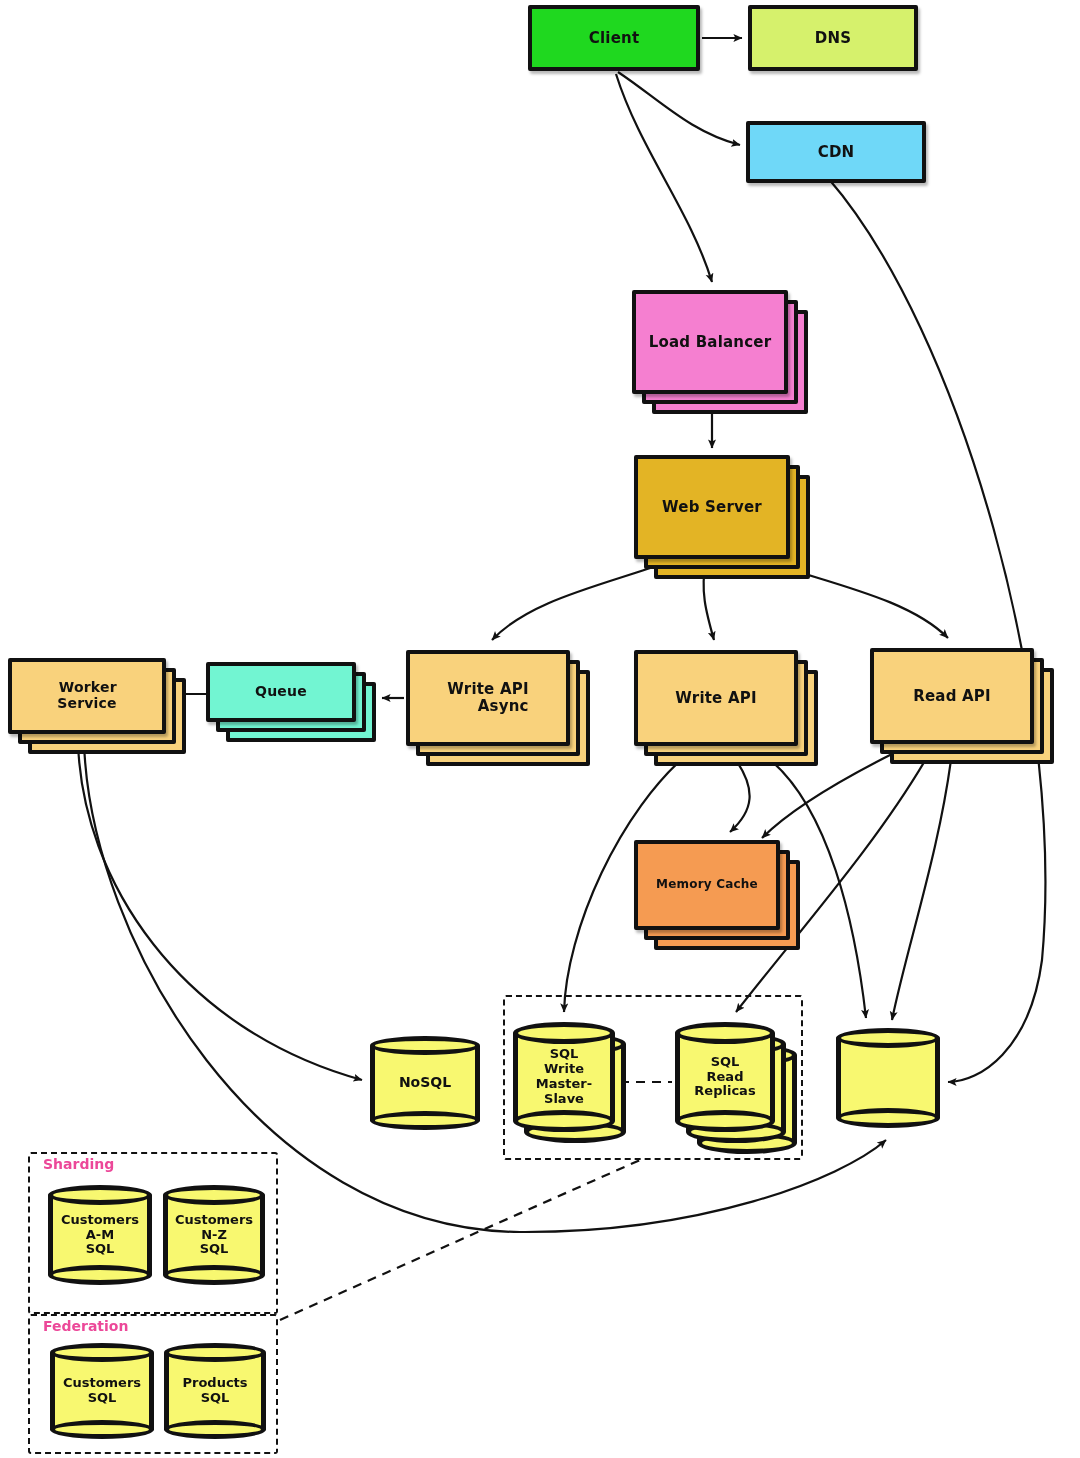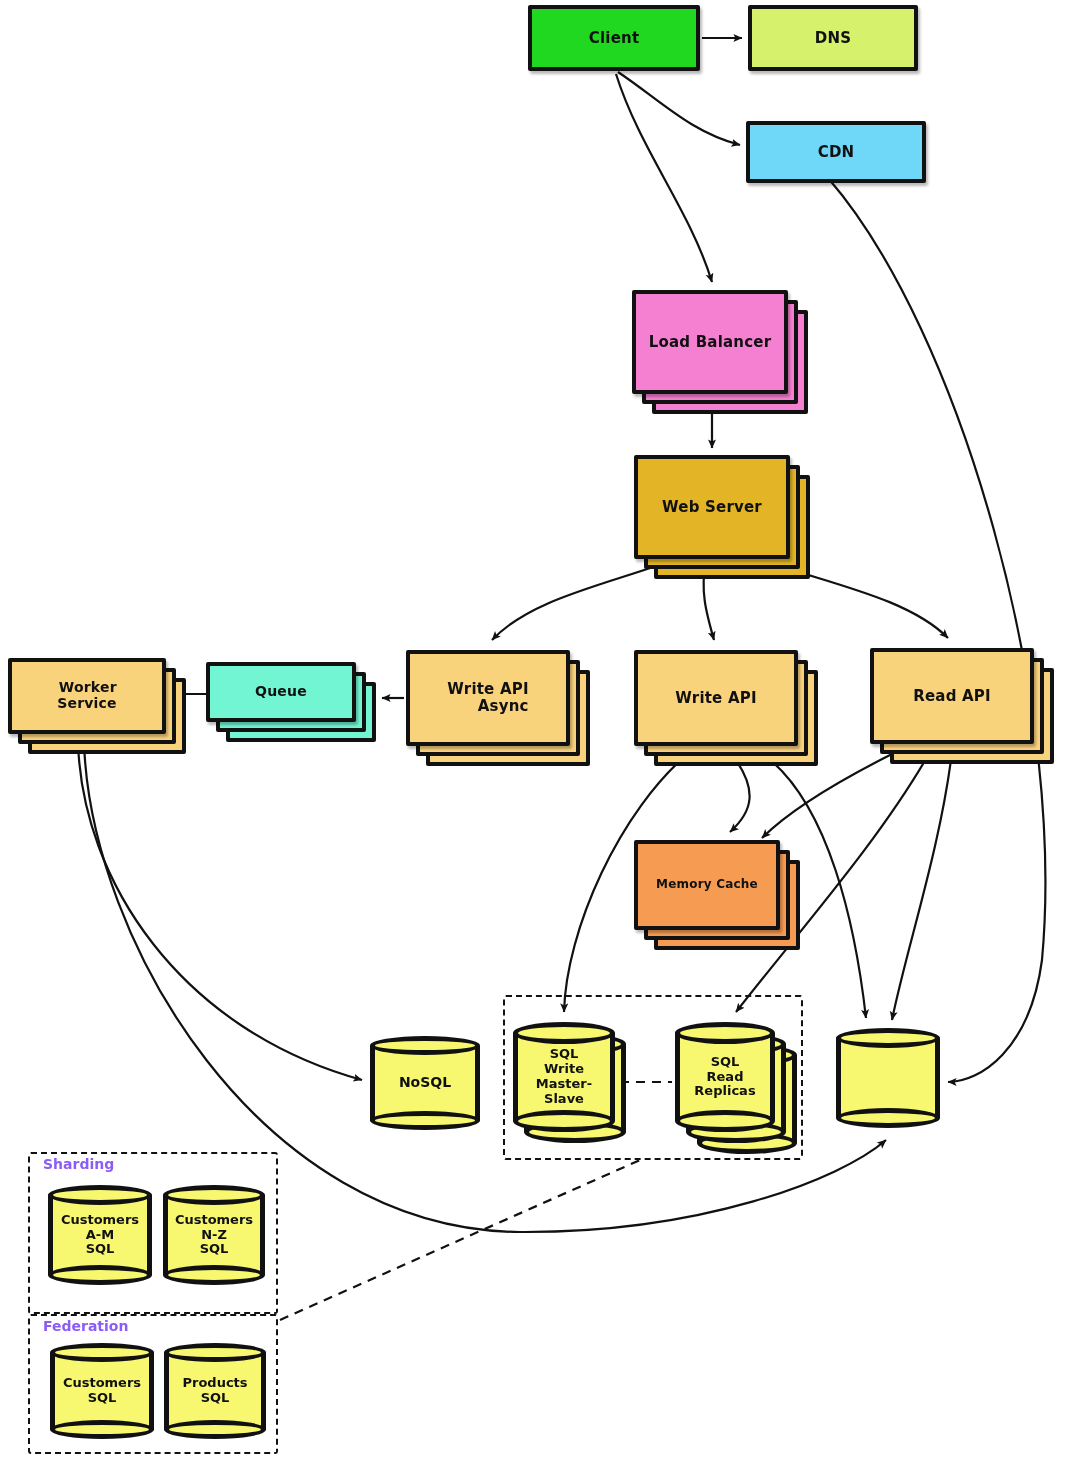--- a/index.html
+++ b/index.html
@@ -95,21 +95,21 @@
     border: 2.5px dashed #111111;
     border-radius: 3px;
     z-index: 2;
     background: transparent;
   }
   .group-title {
     position: absolute;
     font-family: "DejaVu Sans", sans-serif;
     font-weight: bold;
     font-size: 14px;
-    color: #8b5cf6;
+    color: #ec4899;
     z-index: 4;
     background: #ffffff;
     padding: 0 3px;
   }
 </style>
 </head>
 <body>
 
 <div id="canvas">
 

